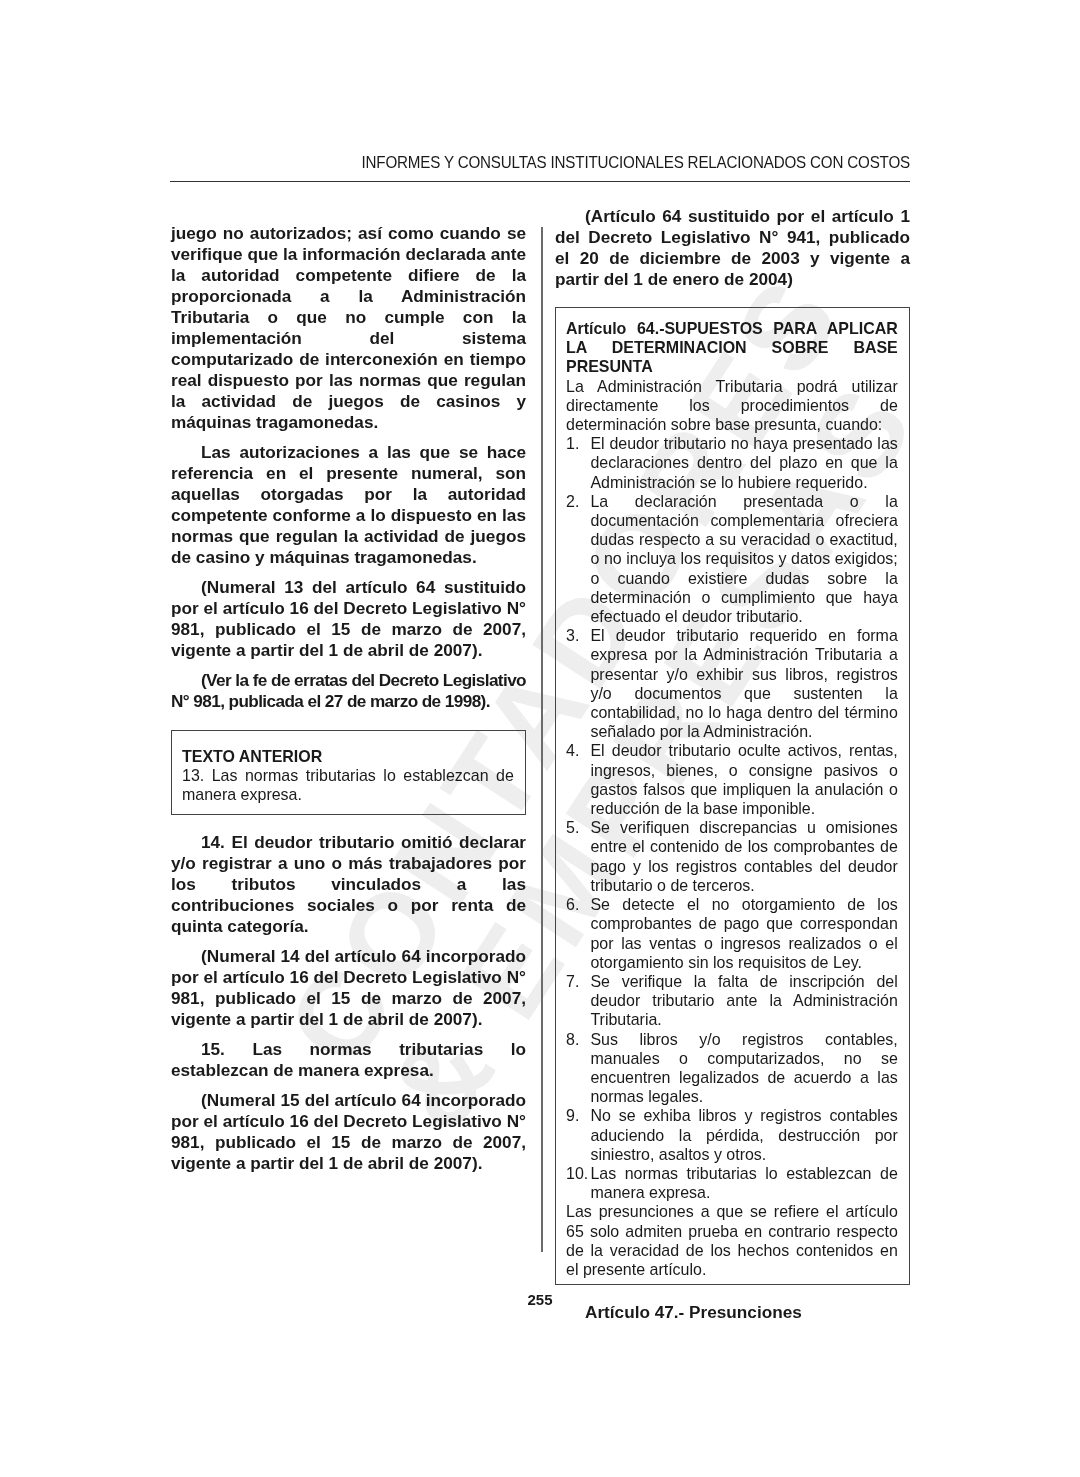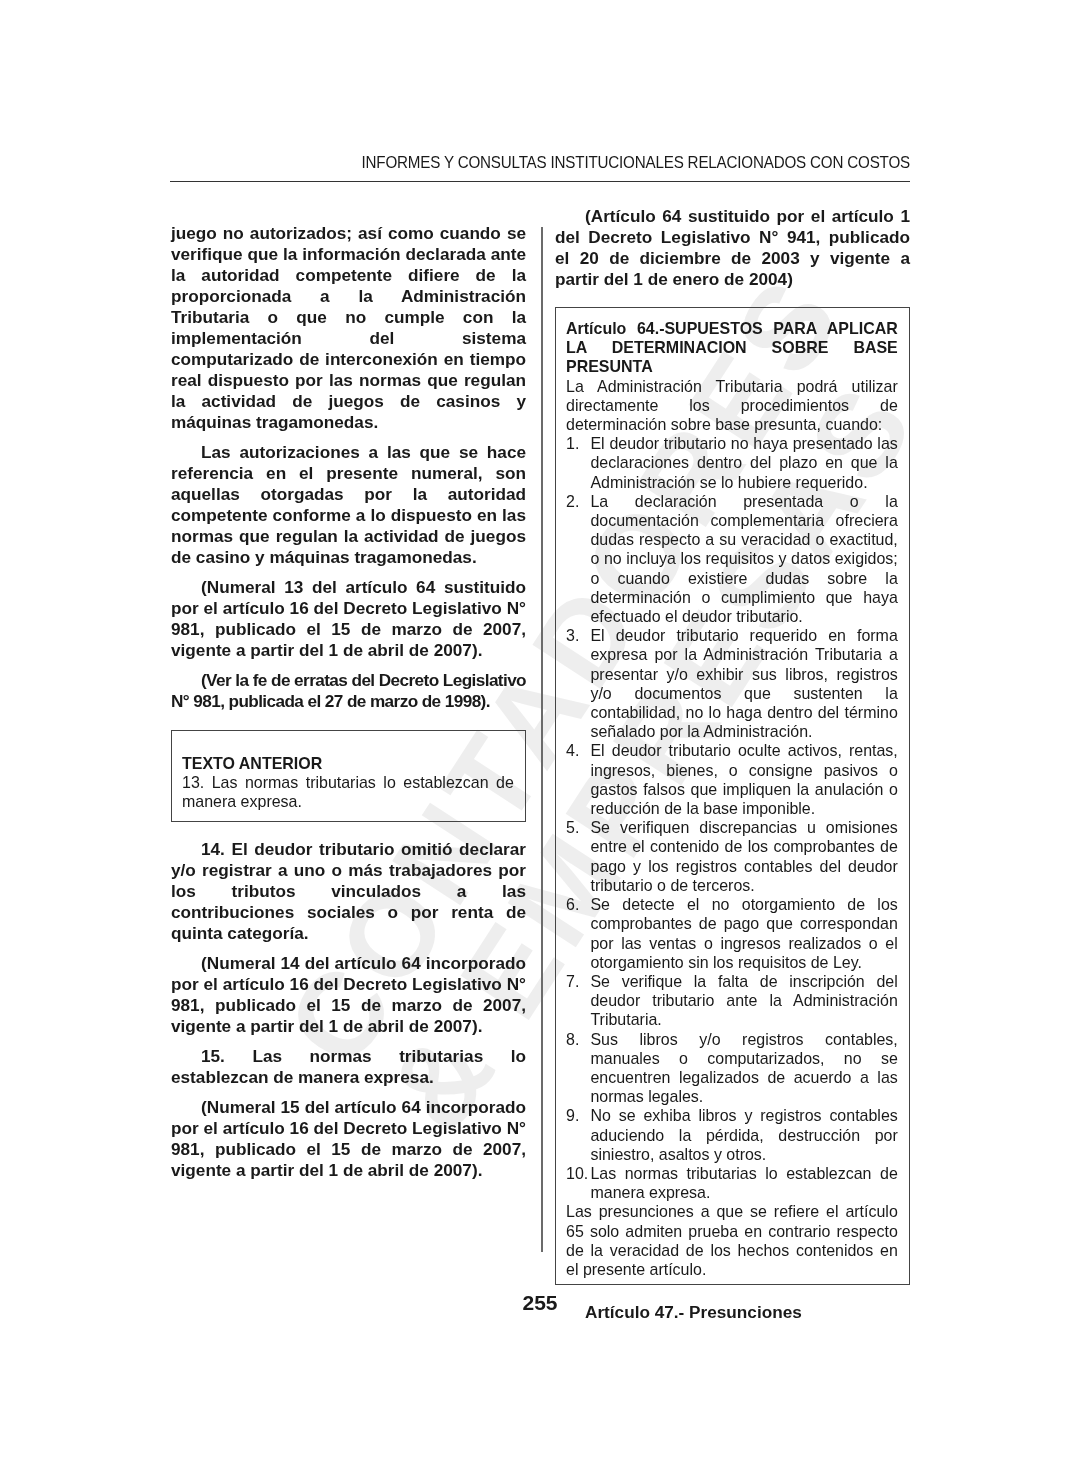--- a/index.html
+++ b/index.html
@@ -32,28 +32,28 @@
   .indent { text-indent: 30px; }
   .bold { font-weight: bold; }
   .cond { letter-spacing: -0.6px; }
   .box {
     border: 1.5px solid #444; padding: 6px 10px 8px 10px; margin: 14px 0 17px 0;
     font-family: "Liberation Sans", sans-serif; font-size: 17px; line-height: 19.2px;
     text-align: justify;
   }
   .box .narrow { transform: scaleX(0.94); transform-origin: left top; width: 106%; }
   .box-title { font-weight: bold; }
-  .box-left { margin-top: 18px; padding-top: 23px; padding-bottom: 9px; }
+  .box-left { margin-top: 18px; padding-top: 16px; padding-bottom: 9px; }
   .box-right { margin-top: 17px; padding-top: 11px; padding-bottom: 5px; }
   .box ol { list-style: none; margin: 0; padding: 0; }
   .box li { position: relative; padding-left: 26px; }
   .box li .num { position: absolute; left: 0; top: 0; }
   .page-num {
     position: absolute; left: 0; width: 1080px; top: 1291px; text-align: center;
-    font-family: "Liberation Sans", sans-serif; font-size: 21px; font-weight: bold;
+    font-family: "Liberation Sans", sans-serif; font-size: 15px; font-weight: bold;
   }
   .watermark {
     position: absolute; left: 180px; top: 620px; width: 820px;
     transform: rotate(-57deg); transform-origin: center;
     font-family: "Liberation Sans", sans-serif; font-weight: bold;
     font-size: 118px; line-height: 120px; color: rgba(160,160,160,0.18);
     text-align: center; letter-spacing: 8px; pointer-events: none; white-space: nowrap;
   }
 </style>
 </head>

